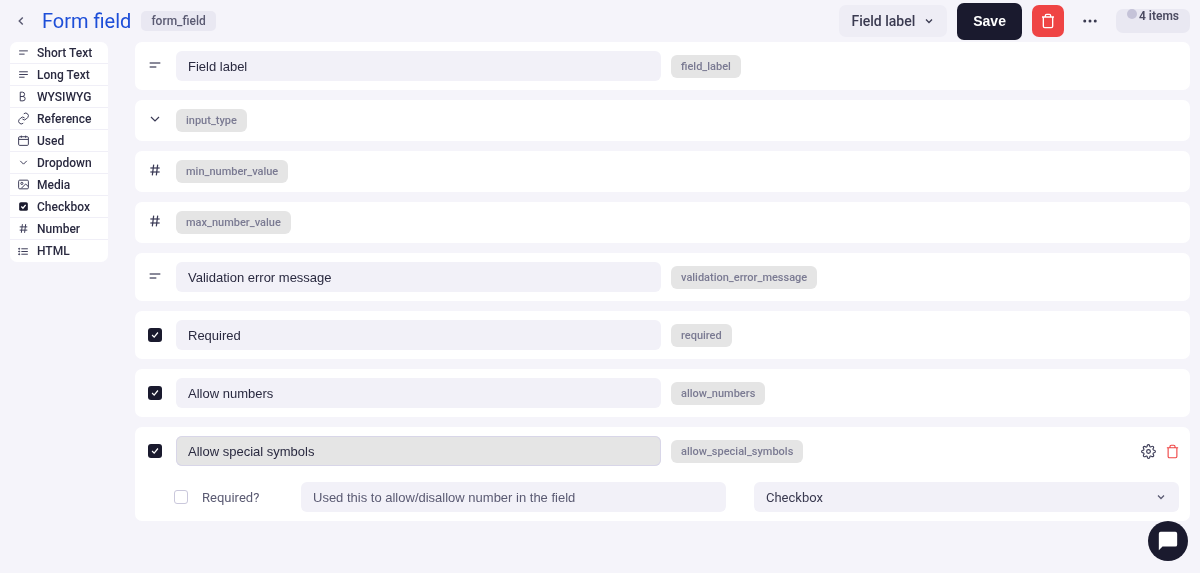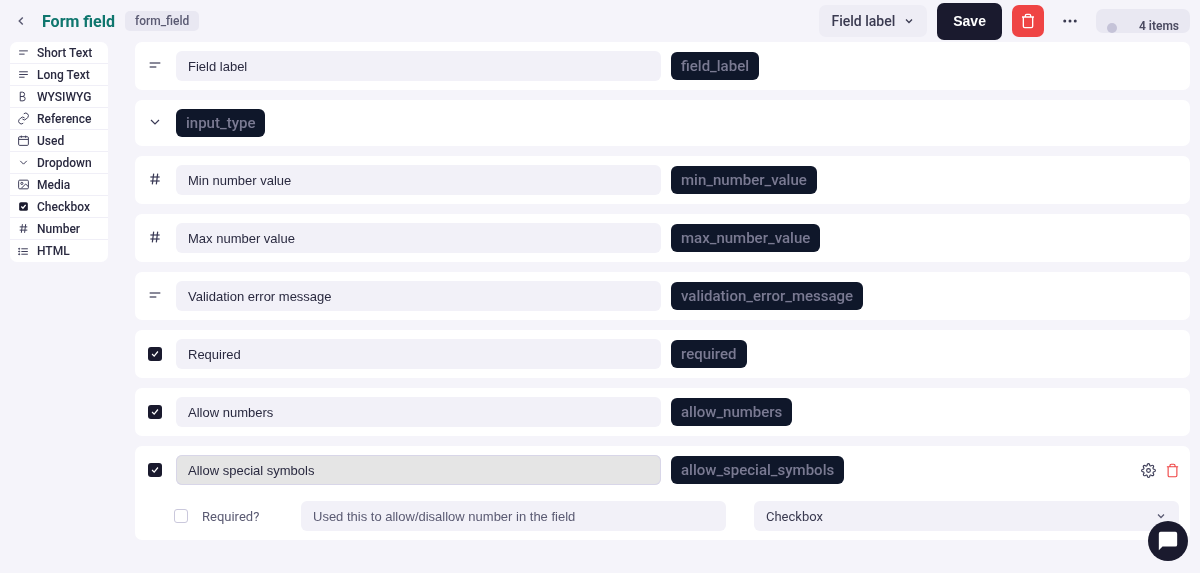--- a/index.html
+++ b/index.html
@@ -19,23 +19,23 @@
     padding: 0 10px;
     gap: 10px;
   }
   .back-btn {
     width: 22px; height: 22px;
     display: flex; align-items: center; justify-content: center;
     cursor: pointer;
     border-radius: 4px;
   }
   .title {
-    font-size: 16px;
-    font-weight: 700;
-    color: #0f766e;
+    font-size: 20px;
+    font-weight: 400;
+    color: #1d4ed8;
   }
   .tag {
     background: #e9e8f2;
     color: #5a5a72;
     font-size: 12px;
     padding: 3px 10px;
     border-radius: 5px;
     font-weight: 500;
   }
   .header-spacer { flex: 1; }
@@ -74,22 +74,22 @@
     display: flex; align-items: center; justify-content: center;
     cursor: pointer;
     border-radius: 7px;
   }
   .items-badge {
     background: #e9e8f2;
     border-radius: 7px;
     height: 24px;
     padding: 0 11px;
     display: flex;
-    align-items: flex-end;
-    gap: 22px;
+    align-items: flex-start;
+    gap: 2px;
     font-size: 12px;
     font-weight: 600;
     color: #4a4a60;
   }
   .items-badge .dot {
     width: 10px; height: 10px; border-radius: 50%; background: #c5c3d8;
   }
 
   .layout {
     display: flex;
@@ -156,23 +156,23 @@
     font-size: 13px;
     font-weight: 500;
     color: #2a2a40;
     outline: none;
   }
   .field-input.active {
     background: #e5e5e5;
     box-shadow: inset 0 0 0 1px #d8d6e8;
   }
   .field-tag {
-    background: #0f172a;
+    background: #e5e5e5;
     color: #7a7a92;
-    font-size: 15px;
+    font-size: 11px;
     padding: 5px 10px;
     border-radius: 6px;
     font-weight: 500;
   }
   .field-actions {
     margin-left: auto;
     display: flex;
     gap: 6px;
     align-items: center;
   }
@@ -420,36 +420,34 @@
       <div class="field-card">
     <div class="field-row">
       <div class="field-icon">
             <span><svg viewBox="0 0 24 24">
                 <line x1="5" y1="9" x2="19" y2="9"></line>
                 <line x1="5" y1="15" x2="19" y2="15"></line>
                 <line x1="10" y1="4" x2="8" y2="20"></line>
                 <line x1="16" y1="4" x2="14" y2="20"></line>
               </svg></span>
           </div>
-      <input class="field-input " value="Min number value" style="">
       <div class="field-tag">min_number_value</div>
 
     </div>
   </div>
       <div class="field-card">
     <div class="field-row">
       <div class="field-icon">
             <span><svg viewBox="0 0 24 24">
                 <line x1="5" y1="9" x2="19" y2="9"></line>
                 <line x1="5" y1="15" x2="19" y2="15"></line>
                 <line x1="10" y1="4" x2="8" y2="20"></line>
                 <line x1="16" y1="4" x2="14" y2="20"></line>
               </svg></span>
           </div>
-      <input class="field-input " value="Max number value" style="">
       <div class="field-tag">max_number_value</div>
 
     </div>
   </div>
       <div class="field-card">
     <div class="field-row">
       <div class="field-icon">
             <span><svg viewBox="0 0 24 24">
                 <line x1="4" y1="9" x2="20" y2="9"></line>
                 <line x1="4" y1="15" x2="14" y2="15"></line>

